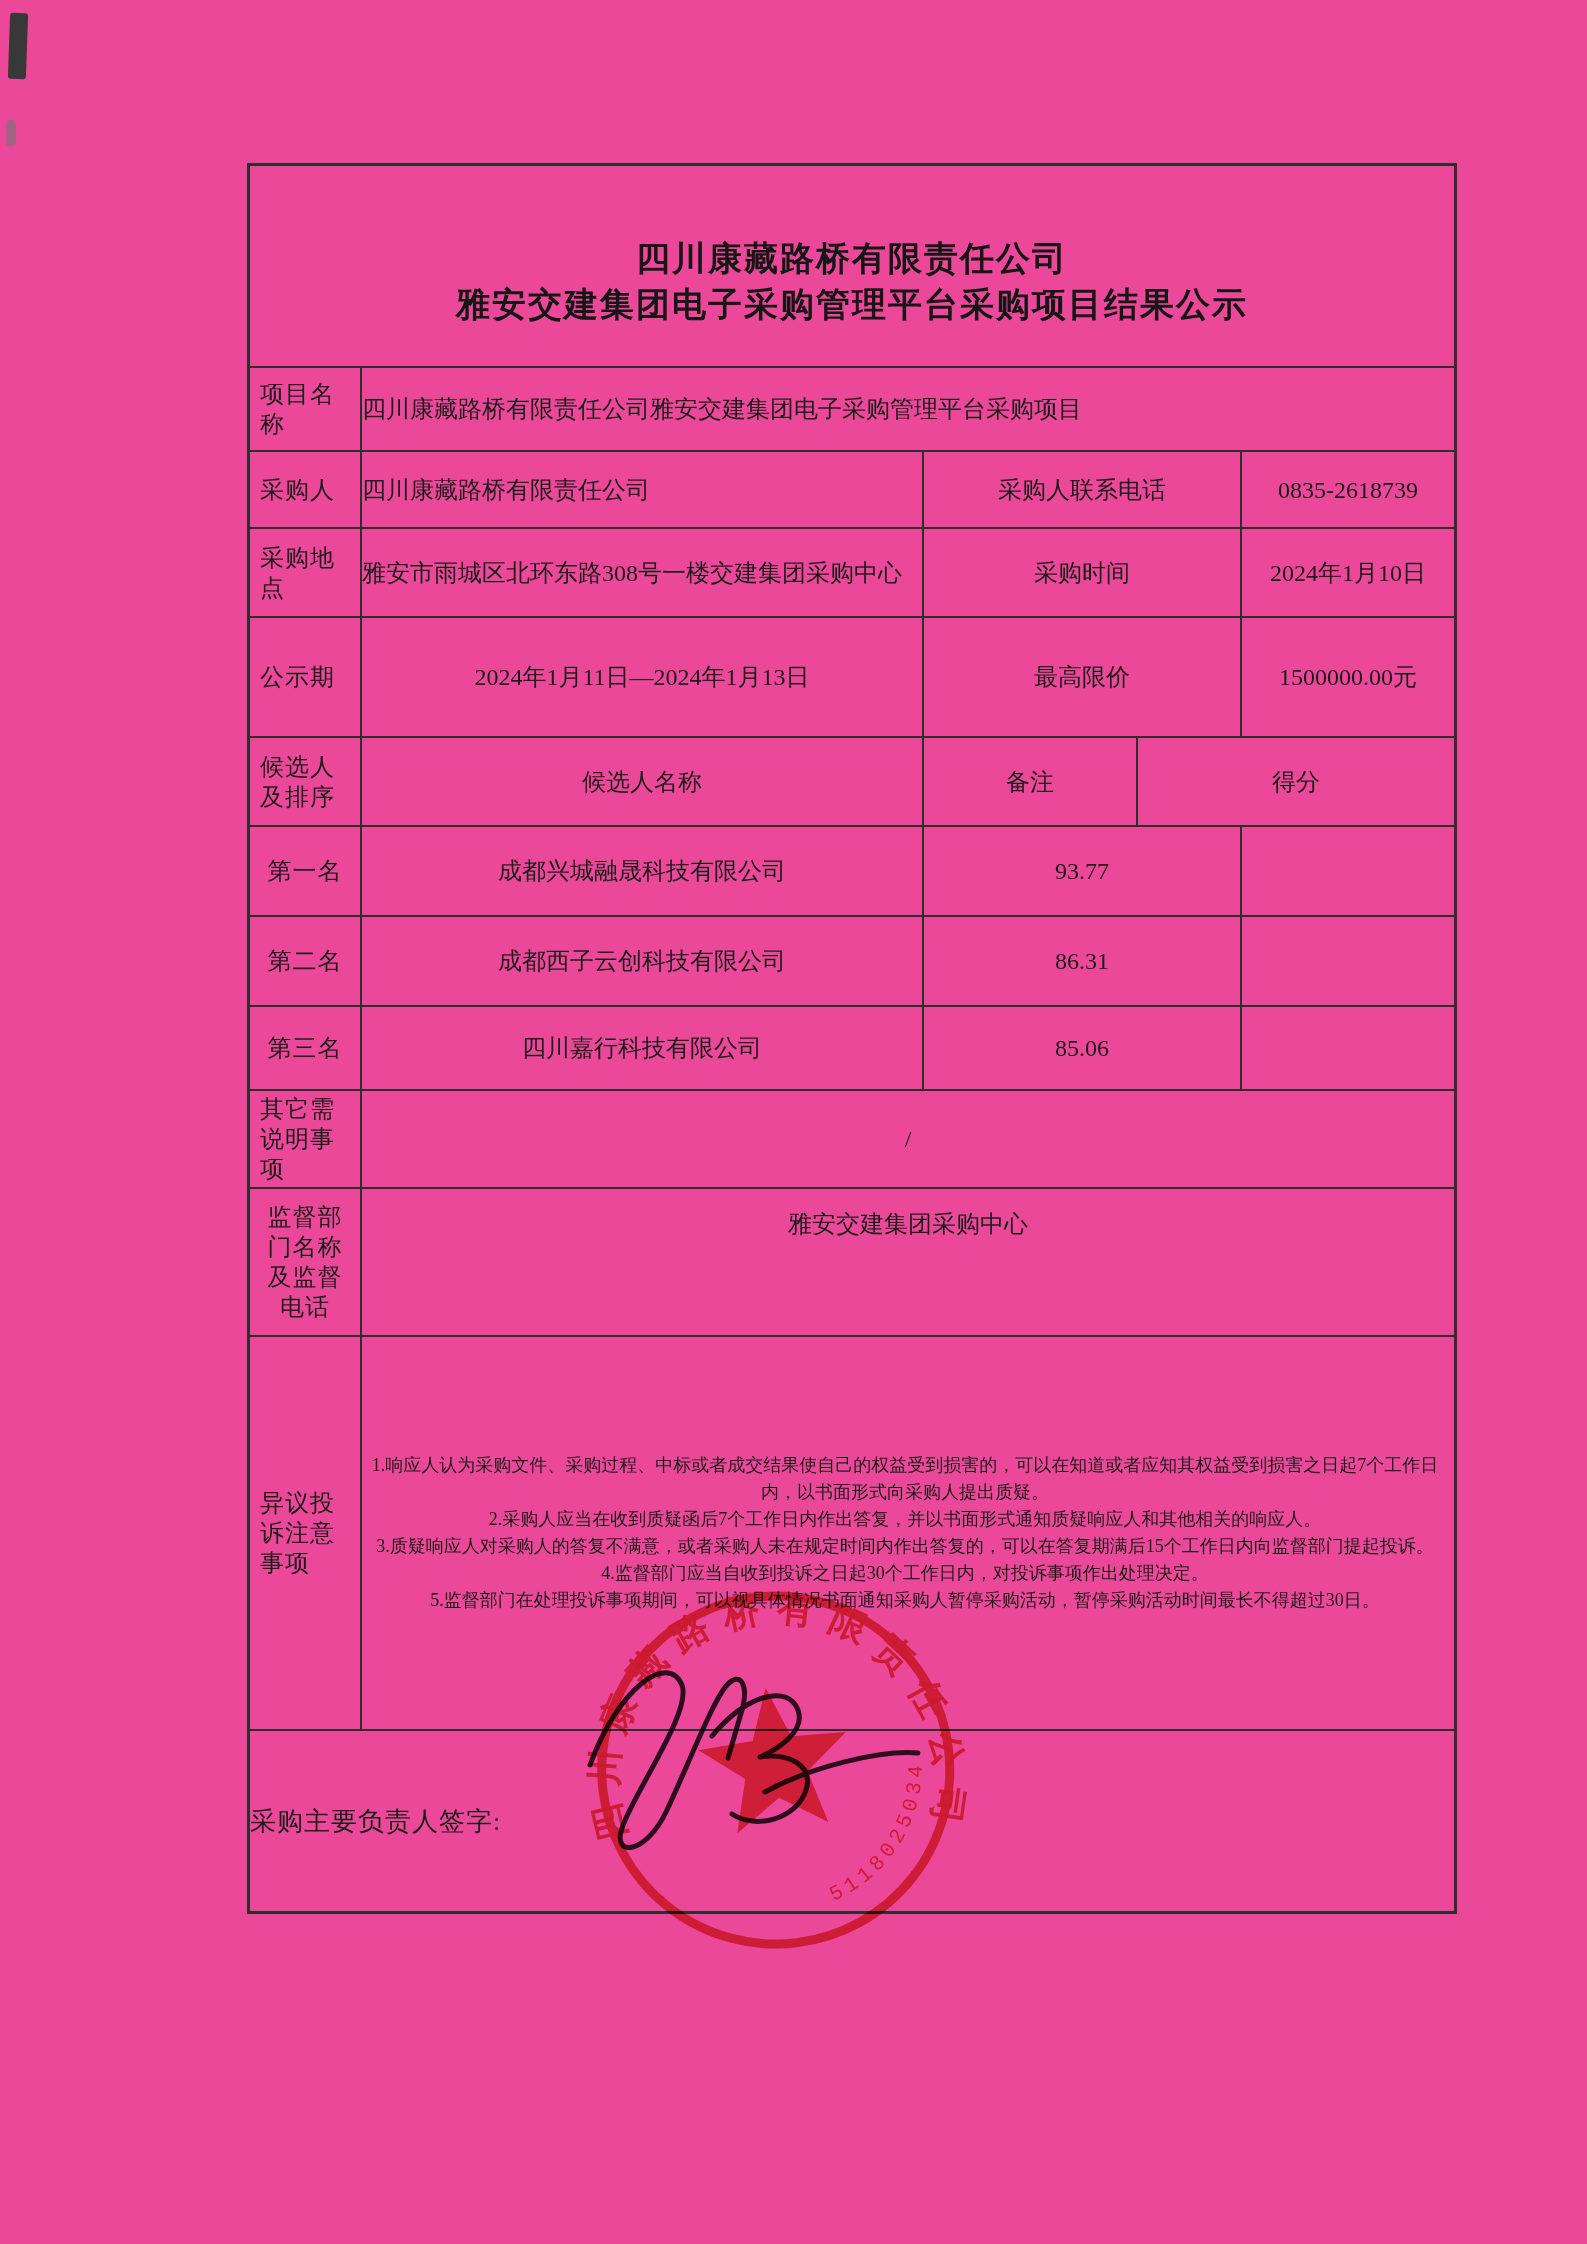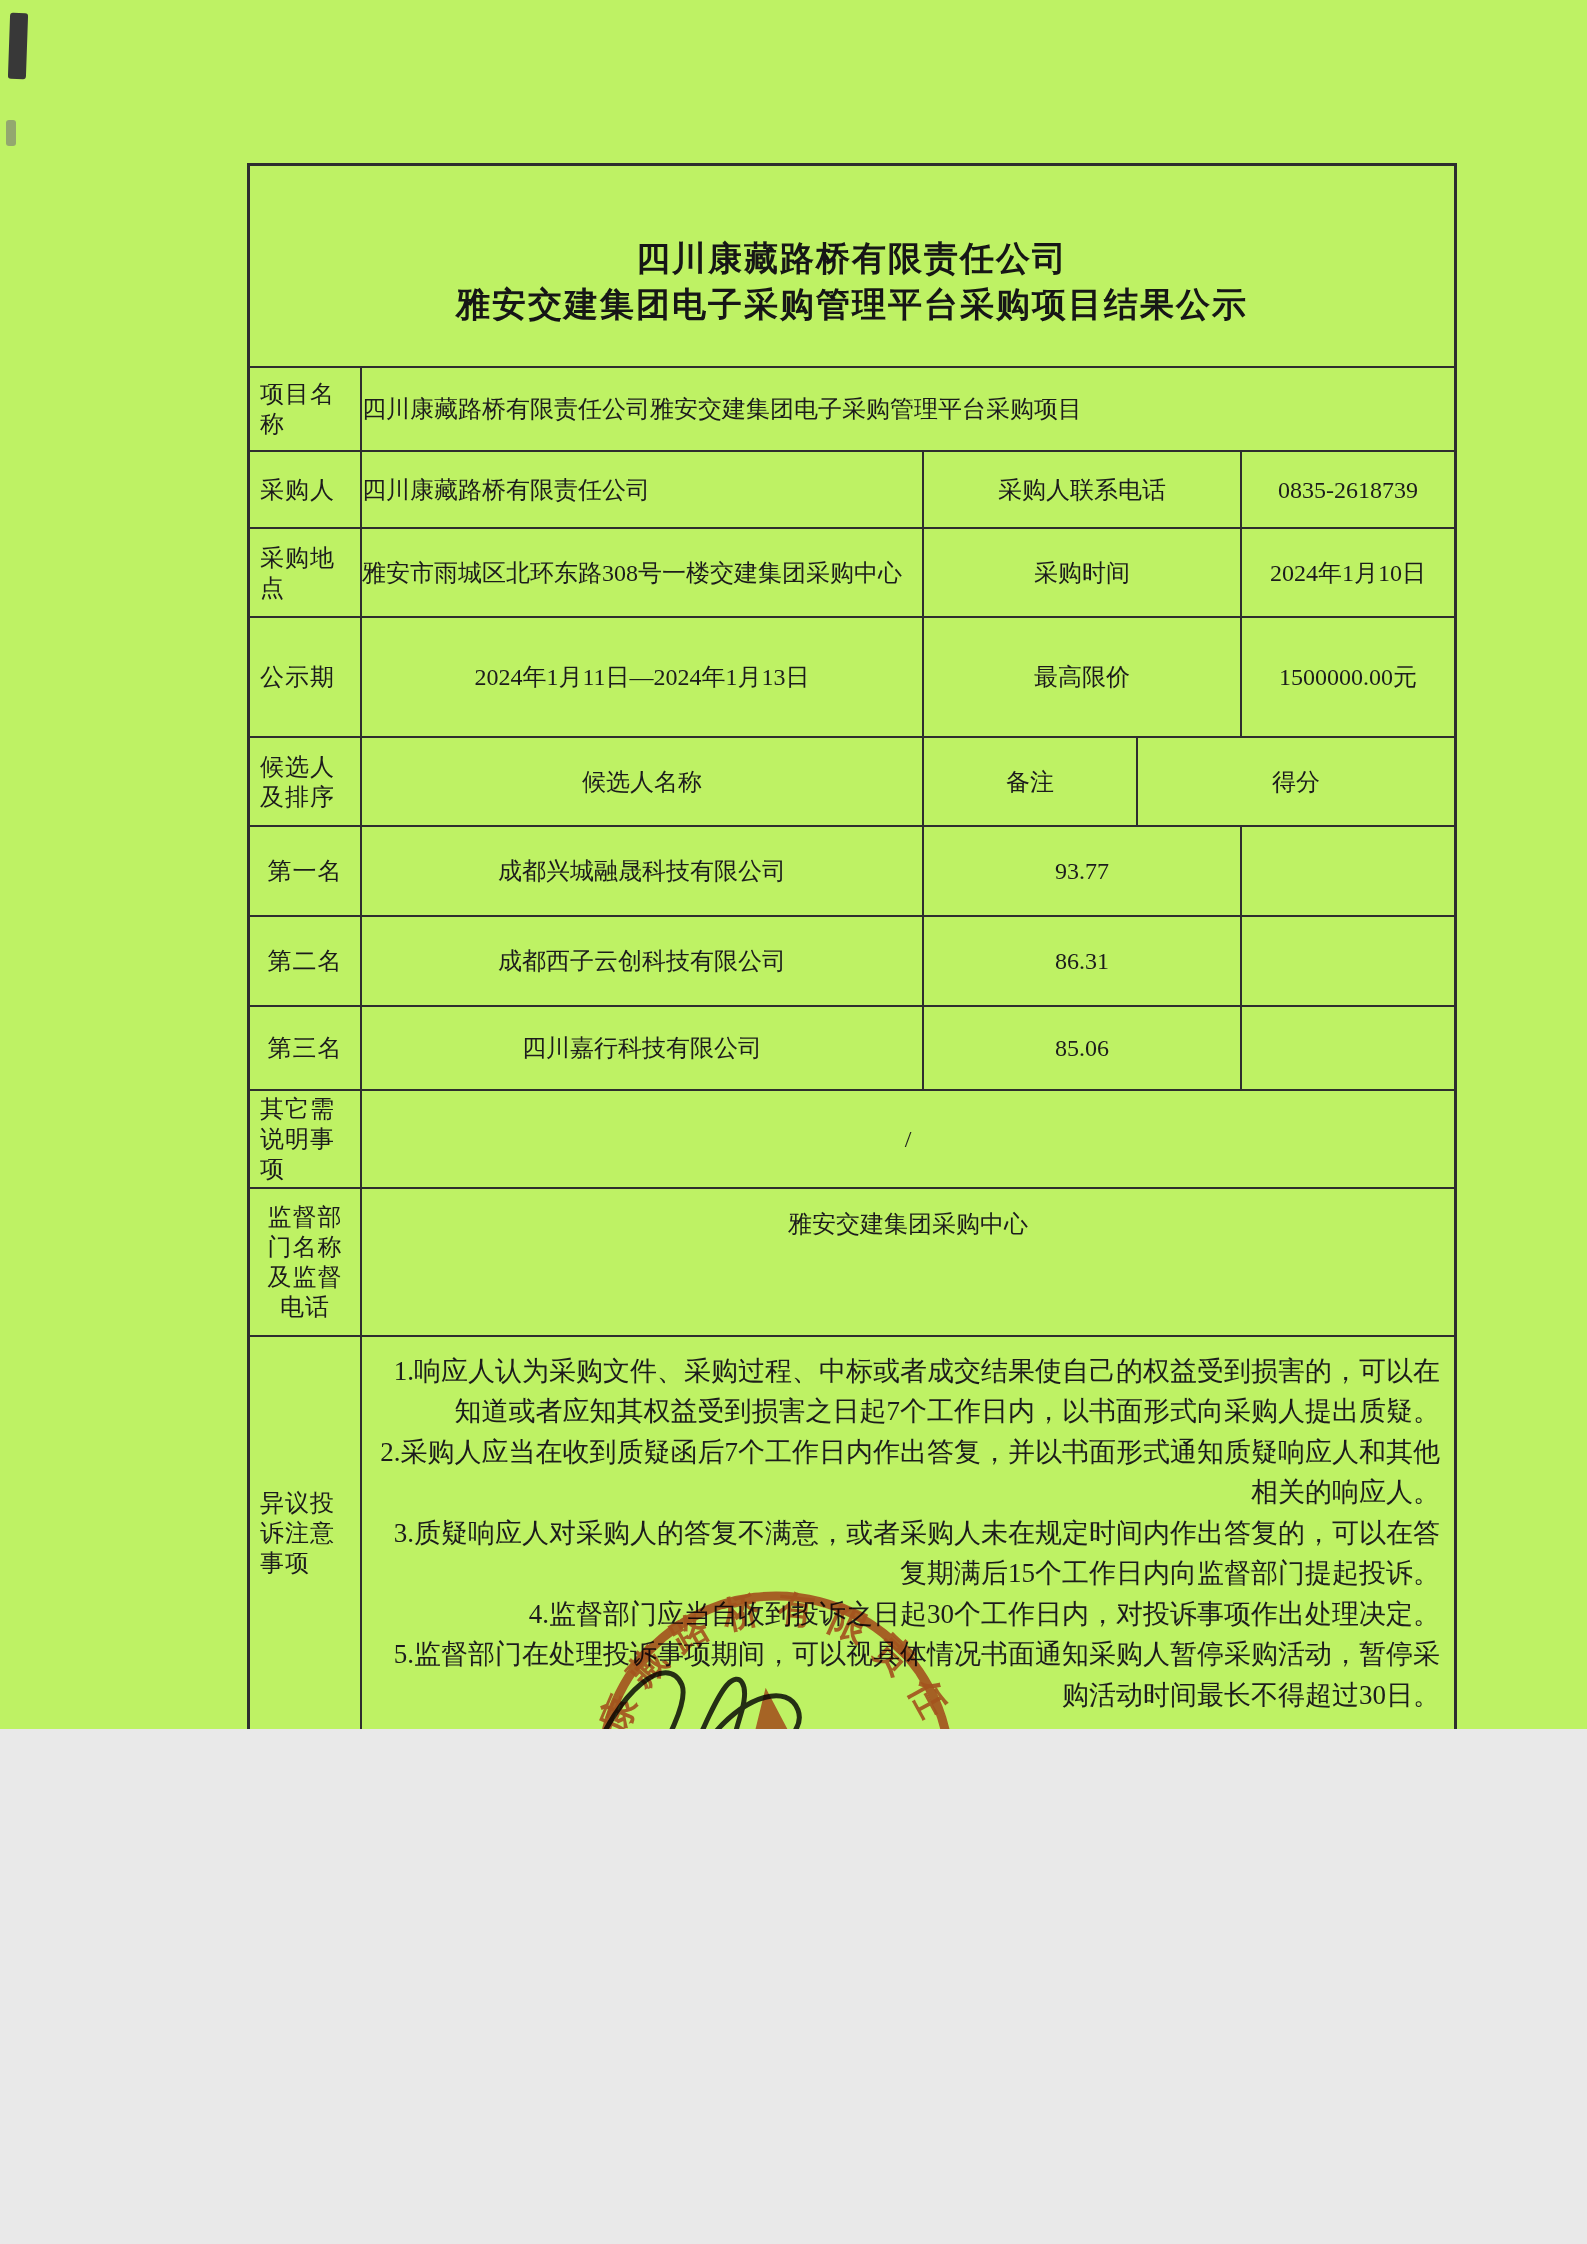--- a/index.html
+++ b/index.html
@@ -9,22 +9,22 @@
   }
   html,body{margin:0;padding:0;}
   body{
     width:1587px;height:2244px;
     background:#e9e9e9;
     font-family:"Liberation Serif", serif;
     color:var(--ink);
   }
   .page{
     position:relative;
-    width:1587px;height:1729px;
-    background:#bef264;
+    width:1587px;height:2244px;
+    background:#ec4899;
     overflow:hidden;
   }
   .scan-mark{
     position:absolute;left:9px;top:13px;width:18px;height:66px;
     background:#383838;border-radius:3px;transform:rotate(2deg);
   }
   .scan-mark2{
     position:absolute;left:6px;top:120px;width:10px;height:26px;
     background:#777;border-radius:3px;opacity:.6;
   }
@@ -70,21 +70,21 @@
   .subcol{display:flex;flex-direction:column;gap:26px;}
   .subrow{display:flex;align-items:center;justify-content:center;
     font-size:24px;box-sizing:border-box;}
   .subrow.divided{border-top:2px solid var(--bd);}
   .objection-body{
     flex:1 1 auto;display:flex;flex-direction:column;justify-content:center;
     padding:10px 14px 10px 8px;box-sizing:border-box;
     border-left:2px solid var(--bd);
   }
   .objection-body p{
-    margin:0;font-size:27px;line-height:1.5;text-align:right;
+    margin:0;font-size:18px;line-height:1.5;text-align:center;
   }
   .sig-row{
     height:180px;display:flex;align-items:center;
     box-sizing:border-box;
     font-size:26px;letter-spacing:1px;
   }
   .stamp-wrap{
     position:absolute;left:578px;top:1572px;width:396px;height:400px;
     transform:rotate(-7deg);
     opacity:.92;

